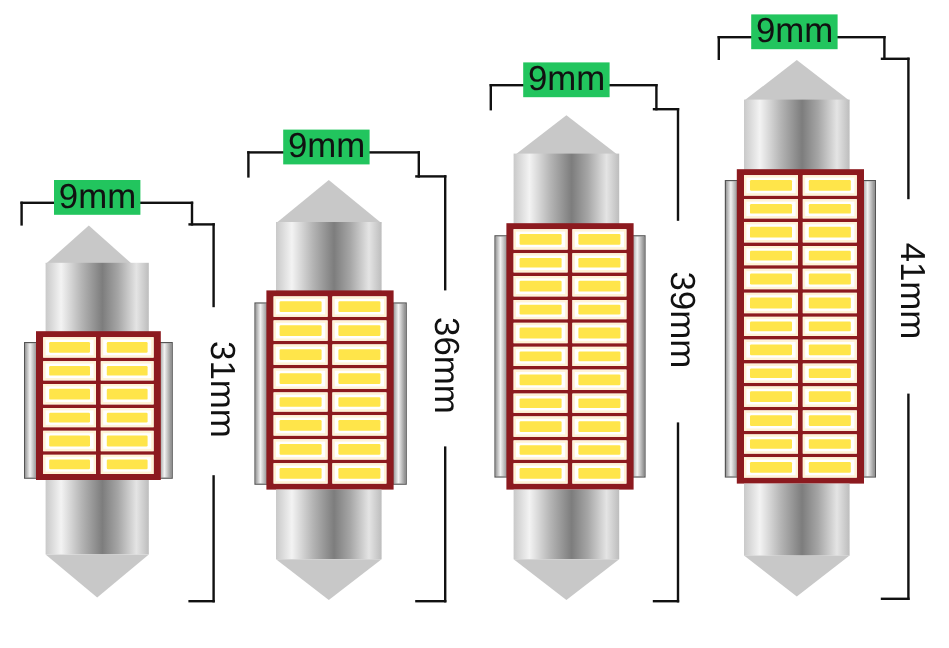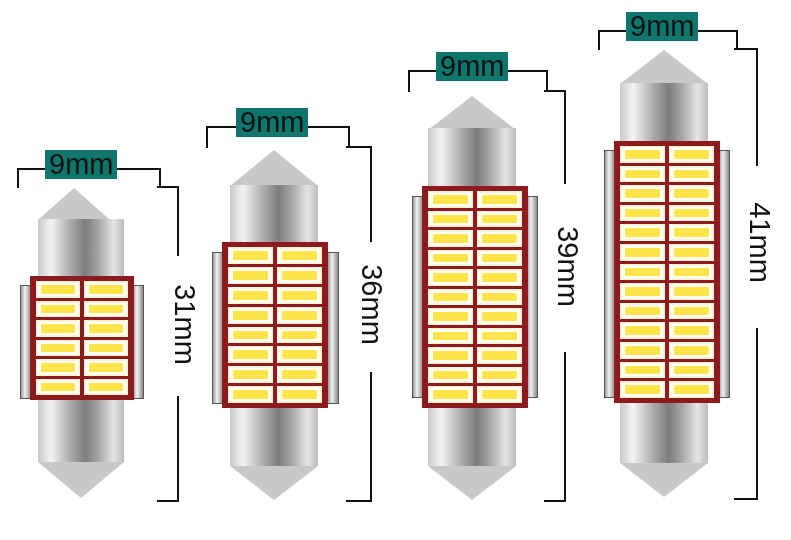--- a/index.html
+++ b/index.html
@@ -1,19 +1,19 @@
 <!DOCTYPE html>
 <html><head>
 <meta charset="utf-8">
 <style>
   html,body{margin:0;padding:0;background:#fff;}
   body{width:791px;height:540px;position:relative;overflow:hidden;font-family:"Liberation Sans",sans-serif;}
   .bulb{position:absolute;}
   .bracket{position:absolute;border-color:#111;border-style:solid;border-width:0;}
-  .dim-w{position:absolute;font-size:29px;color:#111;line-height:1;background:#0f766e;padding:0 4px;}
+  .dim-w{position:absolute;font-size:29px;color:#111;line-height:1;background:#22c55e;padding:0 4px;}
   .dim-h{position:absolute;font-size:29px;color:#111;line-height:1;transform:rotate(90deg);transform-origin:center;white-space:nowrap;background:#fff;padding:0 4px;}
   .cap{position:absolute;background:linear-gradient(90deg,#c9c9c9 0%,#f3f3f3 15%,#b4b4b4 35%,#7d7d7d 55%,#a5a5a5 70%,#e4e4e4 88%,#bdbdbd 100%);}
   .tip{position:absolute;width:0;height:0;}
   .wing{position:absolute;background:linear-gradient(90deg,#9a9a9a,#f2f2f2 40%,#8a8a8a);border:1px solid #555;}
   .pcb{position:absolute;background:#8c1a1f;box-sizing:border-box;padding:5px 6px;display:flex;gap:4px;}
   .col{flex:1;display:flex;flex-direction:column;gap:3px;}
   .led{flex:1;background:#fff;border:2px solid #fff3d6;box-sizing:border-box;position:relative;}
   .led::after{content:"";position:absolute;left:3px;right:3px;top:2px;bottom:2px;background:#ffe54a;border-radius:1px;}
 </style>
 </head>

